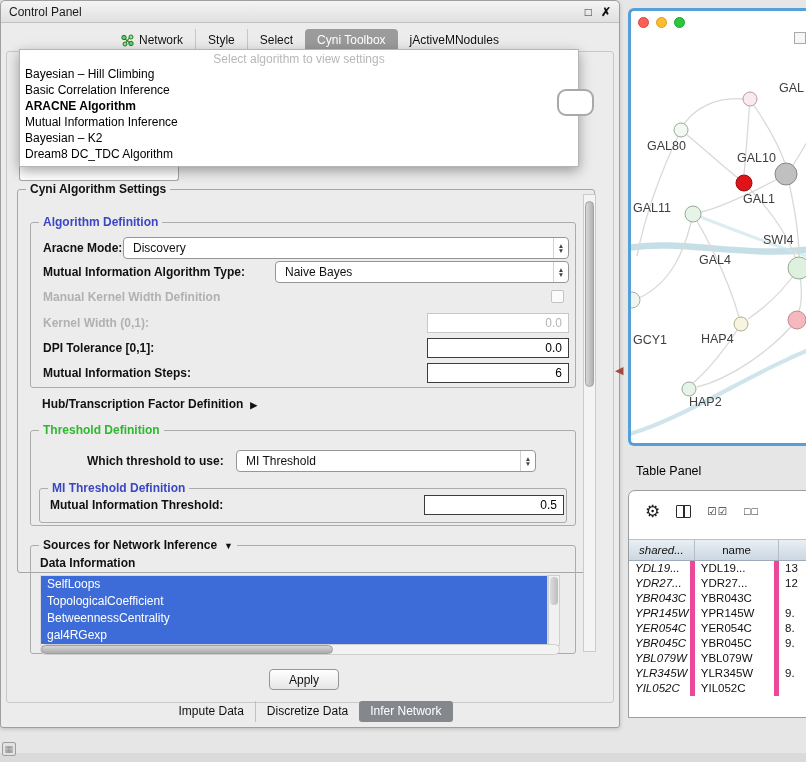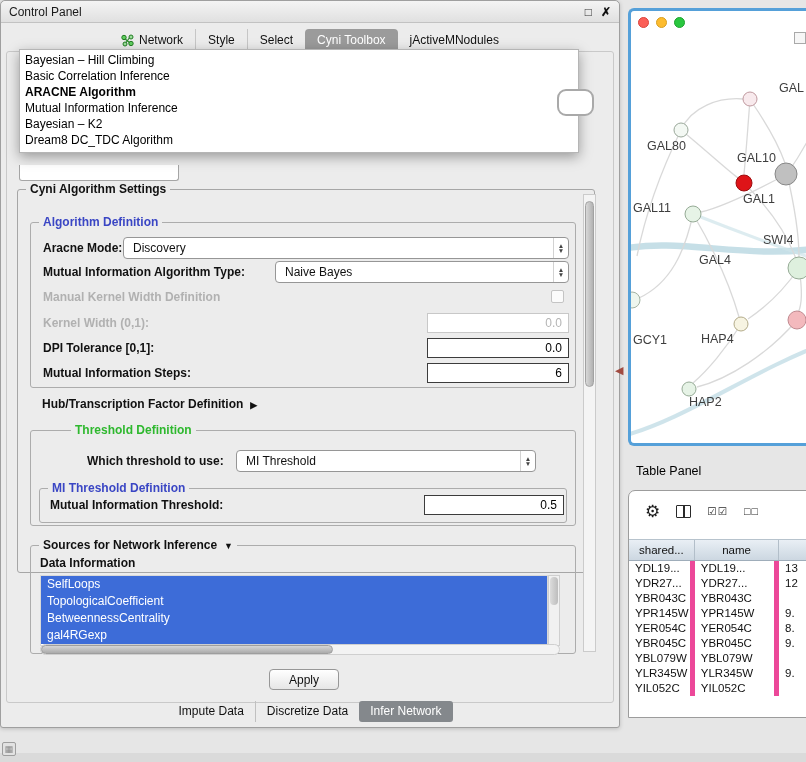--- a/index.html
+++ b/index.html
@@ -37,21 +37,21 @@
 
   #roundfrag { position:absolute; left:556px; top:88px; width:37px; height:27px; border:2px solid #a9a9a9;
                border-radius:9px; background:#fff; z-index:45; }
   #combofrag { position:absolute; left:18px; top:164px; width:160px; height:16px; border:1px solid #a5a5a5;
                border-top:none; border-radius:0 0 3px 3px; background:#fff; z-index:4; }
 
   
   .fieldset { position:absolute; border:1px solid #acacac; border-radius:3px; }
   .legend { position:absolute; top:-8px; left:8px; background:#ececec; padding:0 4px; font-size:12px; font-weight:bold; white-space:nowrap; }
   .legend.blue { color:#3a46c4; }
-  .legend.green { color:#2eb82e;margin-left:32px; }
+  .legend.green { color:#2eb82e; }
 
   #settings { position:absolute; left:16px; top:188px; width:578px; height:384px; border:1px solid #a6a6a6; border-radius:3px; }
 
   .lbl { position:absolute; font-weight:bold; font-size:12px; color:#111; white-space:nowrap; }
   .lbl.dis { color:#b1b1b1; }
 
   .combo { position:absolute; height:22px; background:#fff; border:1px solid #969696; border-radius:4px;
            display:flex; align-items:center; font-size:12px; box-shadow:inset 0 1px 0 rgba(255,255,255,.9); }
   .combo .cval { padding-left:9px; flex:1; }
   .combo .arrows { width:15px; height:100%; display:flex; flex-direction:column; align-items:center;
@@ -109,21 +109,21 @@
   #tablewin { position:absolute; left:628px; top:490px; width:190px; height:228px; background:#fff;
               border:1px solid #9c9c9c; border-radius:7px 7px 0 0; }
   #ttoolbar { position:absolute; top:8px; left:16px; display:flex; align-items:center; gap:16px; height:24px; }
   #ttoolbar .gear { font-size:17px; color:#1c1c1c; line-height:17px; }
   .col-icon { width:15px; height:13px; border:1.5px solid #2a2a2a; border-radius:1px; position:relative; background:#fff; }
   .col-icon::after { content:""; position:absolute; left:6px; top:0; bottom:0; width:1.5px; background:#2a2a2a; }
   #ttoolbar .boxes { font-size:10.5px; color:#2a2a2a; letter-spacing:1px; }
   #thead { position:absolute; top:48px; left:0; right:0; height:22px; display:flex;
            background:linear-gradient(#e9eff5,#ccd7e1); border-top:1px solid #b7c3cd; border-bottom:1px solid #9fadba; font-size:11.5px; }
   #thead .hc { display:flex; align-items:center; justify-content:center; border-right:1px solid #b2bec9; }
-  .c1 { width:70px; } .c2 { width:90px; } .c3 { width:40px; }
+  .c1 { width:70px;font-style:italic; } .c2 { width:90px; } .c3 { width:40px; }
   #trows { position:absolute; top:70px; left:0; right:0; }
   .trow { display:flex; height:15px; font-size:11.5px; }
   .trow .tc { padding-left:6px; line-height:15px; border-right:5px solid #ec4899; overflow:hidden; white-space:nowrap; }
 
   #bottomStrip { position:absolute; left:0; top:753px; width:806px; height:9px; background:#dadada; }
   #grip { position:absolute; left:2px; top:742px; width:14px; height:14px; border:1px solid #9e9e9e; background:#e2e2e2;
           display:flex; align-items:center; justify-content:center; font-size:9px; color:#8a8a8a; border-radius:2px; }
 </style>
 </head>
 <body>
@@ -160,20 +160,21 @@
       <span>Cyni Toolbox</span>
     </div>
     <div class="tab after-active">
       <span>jActiveMNodules</span>
     </div>
   </div>
 
   <div id="contentB"></div>
 
   <div id="dropdown">
+    <div class="ph">Select algorithm to view settings</div>
     <div class="dd-item">Bayesian – Hill Climbing</div>
     <div class="dd-item">Basic Correlation Inference</div>
     <div class="dd-item sel">ARACNE Algorithm</div>
     <div class="dd-item">Mutual Information Inference</div>
     <div class="dd-item">Bayesian – K2</div>
     <div class="dd-item">Dream8 DC_TDC Algorithm</div>
   </div>
 
   <div id="roundfrag"></div>
   <div id="combofrag"></div>

